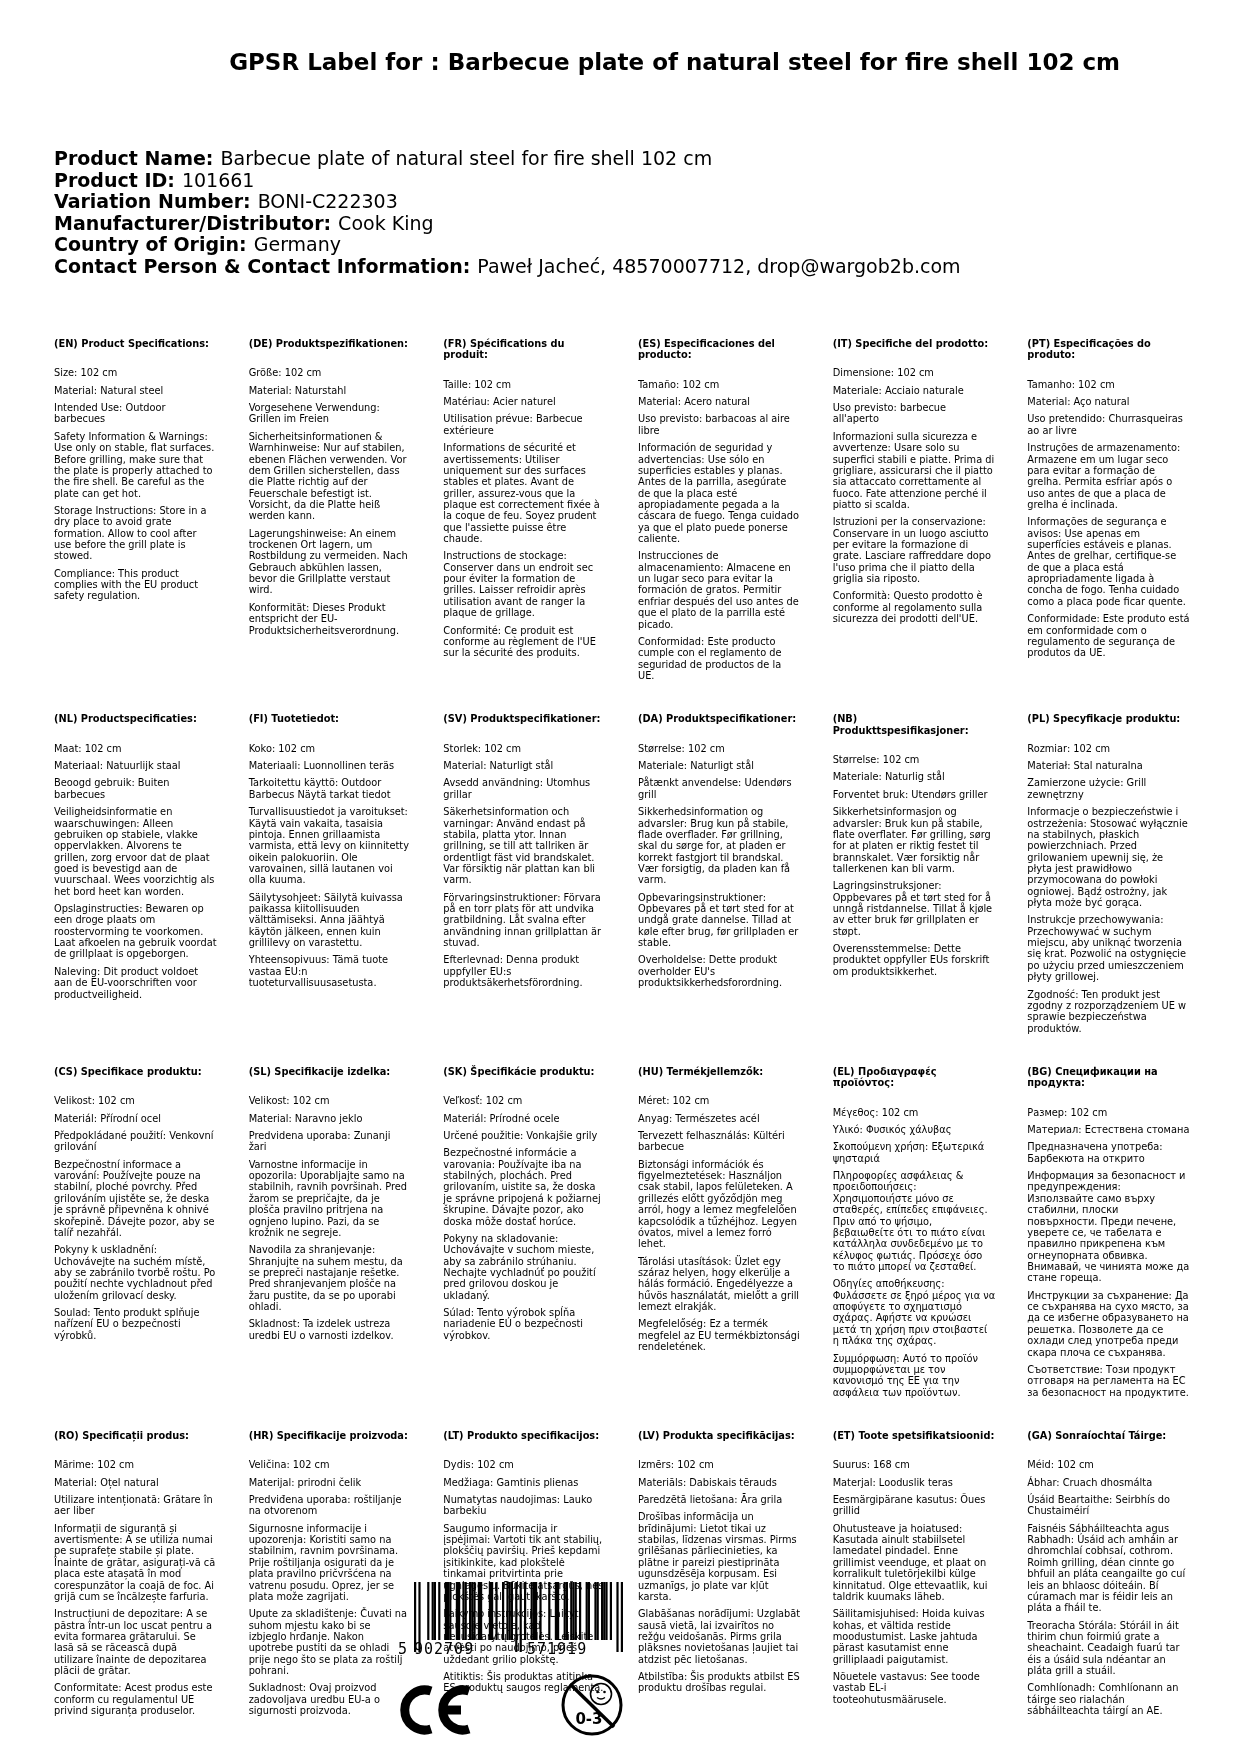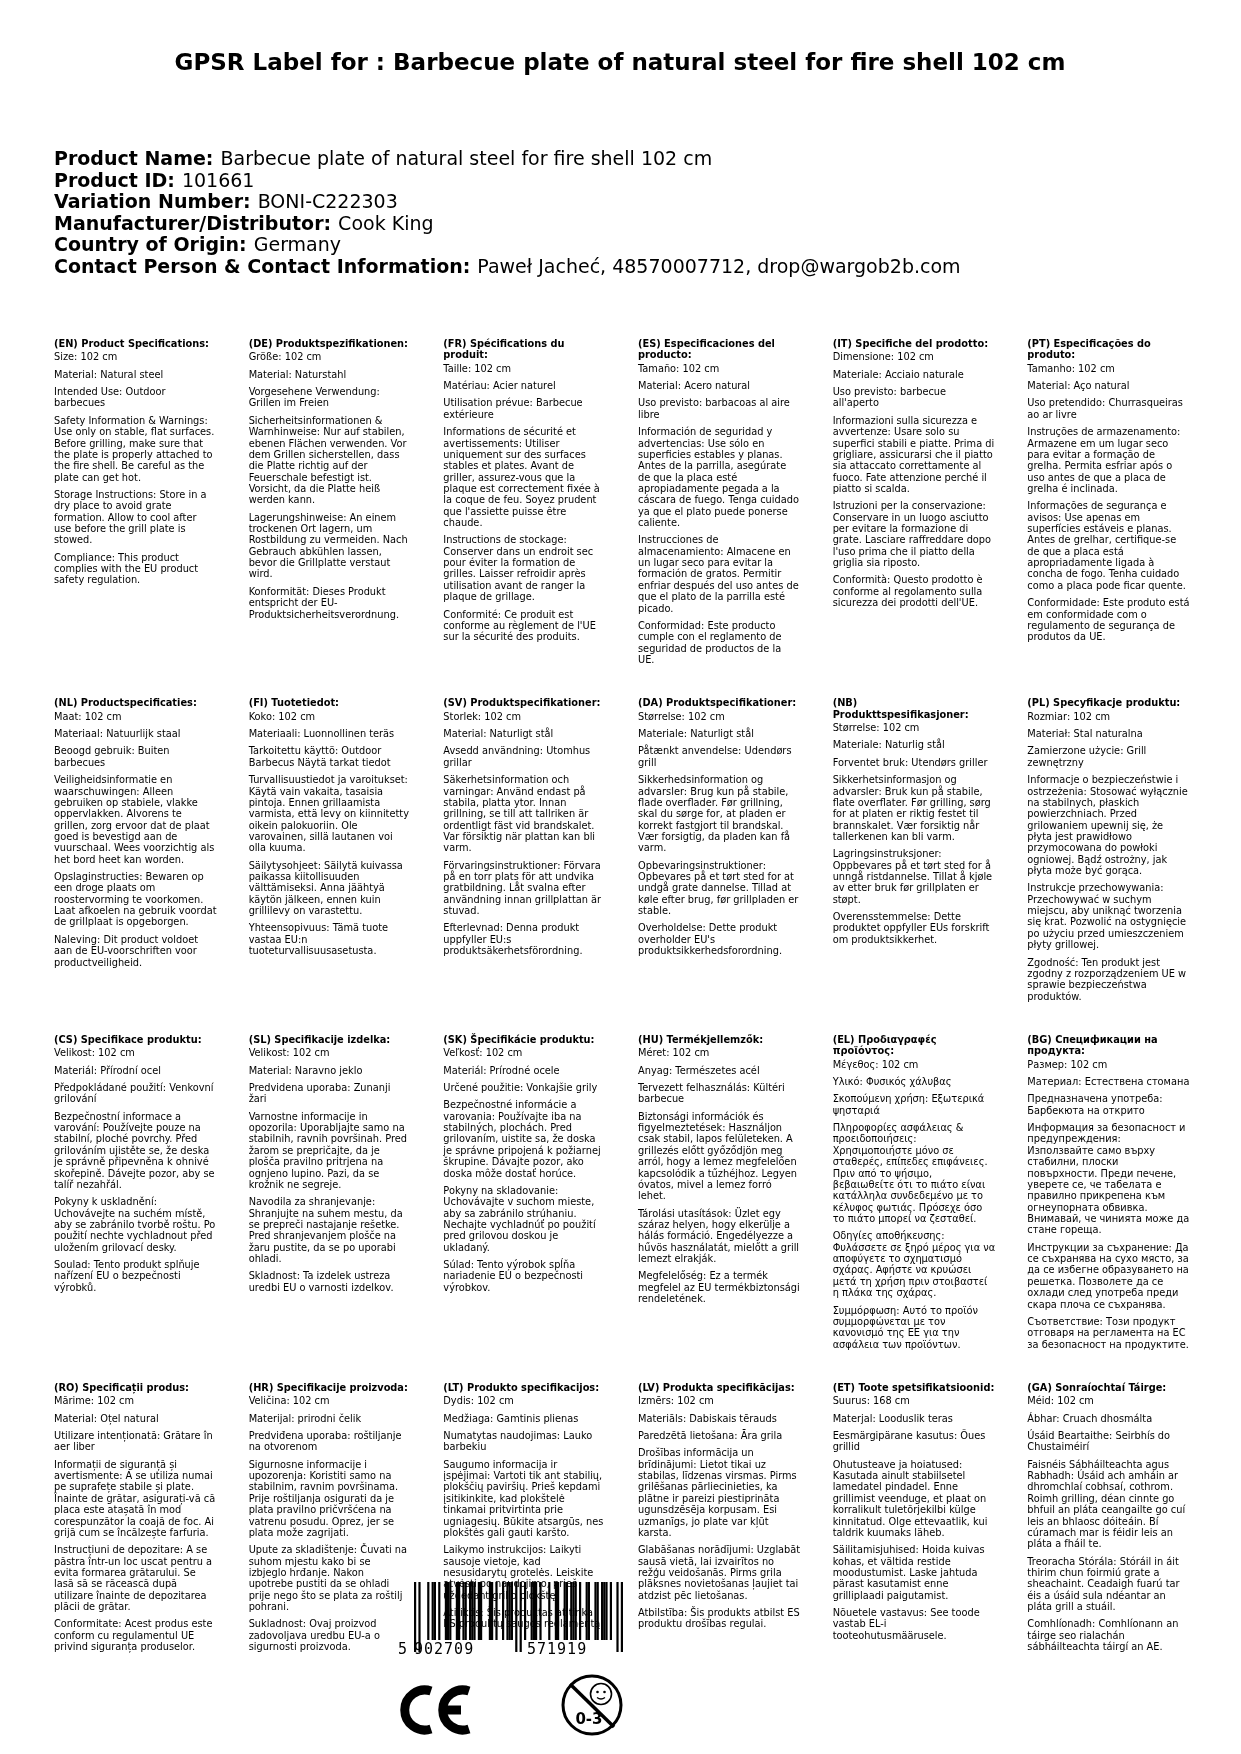--- a/index.html
+++ b/index.html
@@ -3,36 +3,36 @@
 <meta charset="utf-8">
 <style>
   * { box-sizing: border-box; margin: 0; padding: 0; }
   html,body { background:#fff; }
   body {
     width: 1241px; height: 1754px; position: relative; overflow: hidden;
     color: #000; font-family: "DejaVu Sans", sans-serif;
   }
   .title {
     position: absolute; top: 46px; left: 120px; width: 1000px;
-    text-align: center; font-size: 23px; font-weight: bold; line-height: 1.4;
+    text-align: right; font-size: 23px; font-weight: bold; line-height: 1.4;
   }
   .product-info {
     position: absolute; top: 148px; left: 54px; font-size: 19px; line-height: 21.5px;
   }
   .info-row .info-label { font-weight: bold; }
   .info-row .info-value { margin-left: 7px; }
   .grid {
     position: absolute; top: 338px; left: 54px; width: 1136px;
     display: grid; grid-template-columns: repeat(6, 1fr);
     column-gap: 17px; row-gap: 28px; gap: 32px;
   }
   .cell { font-size: 9.8px; line-height: 1.16; overflow-wrap: break-word; word-break: break-word; }
   .cell-header { font-size: 9.8px; font-weight: bold; }
   .paras .para { margin-top: 6px; }
-  .paras .para:first-child { margin-top: 2px; }
+  .paras .para:first-child { margin-top: 18px; }
 
   .barcode { position: absolute; left: 398px; top: 1582px; width: 242px; }
   .barcode-digits {
     position: absolute; top: 58px; left: 0; right: 0;
     display: flex; align-items: flex-start;
     font-size: 15px; font-family: "DejaVu Sans Mono", monospace;
   }
   .bc-lead { width: 16px; text-align: left; }
   .bc-g1, .bc-g2 { flex: 1; text-align: left; letter-spacing: 1px; }
 

